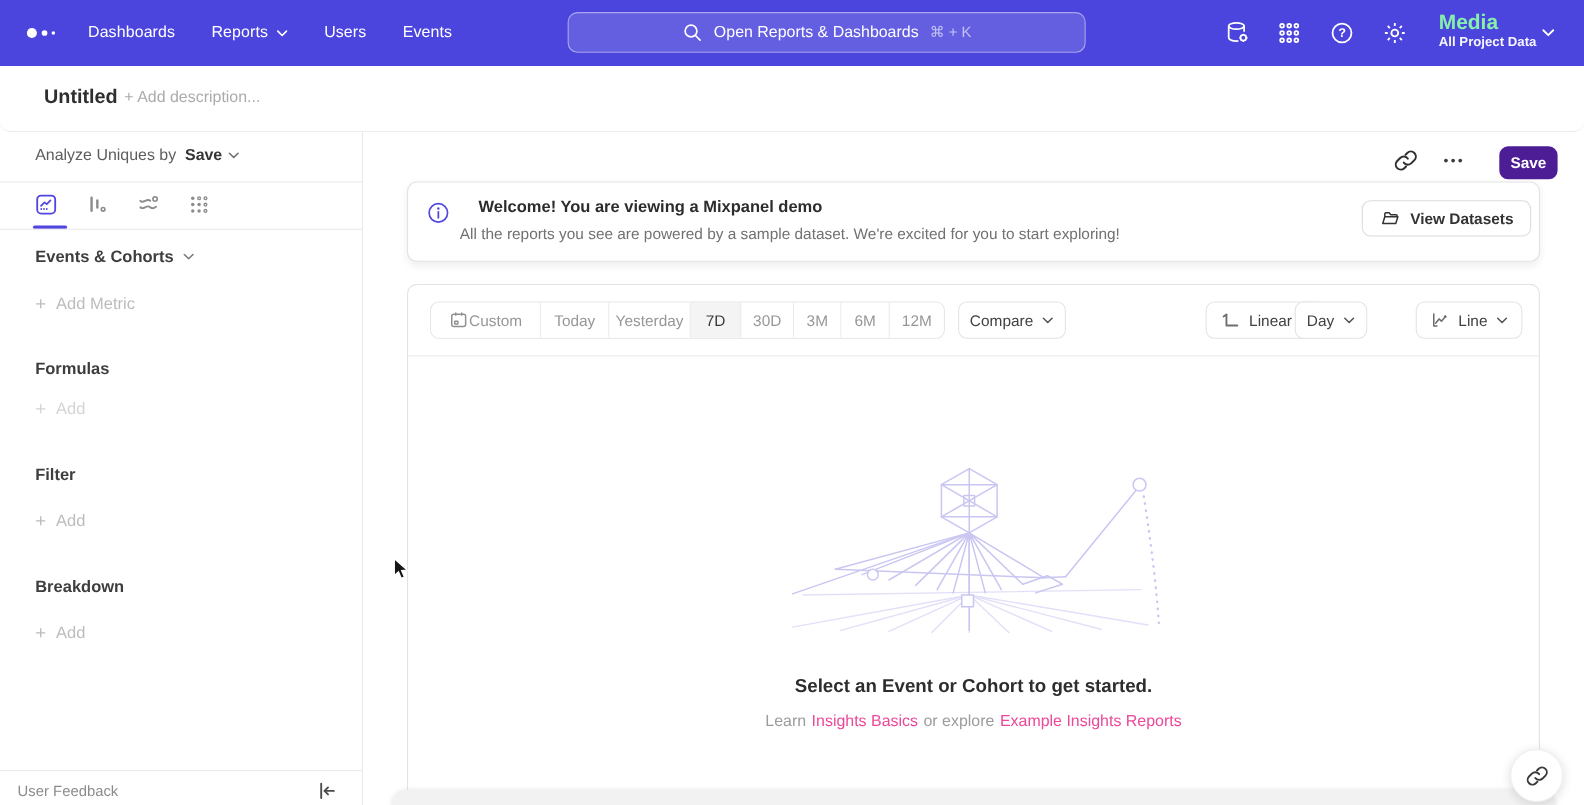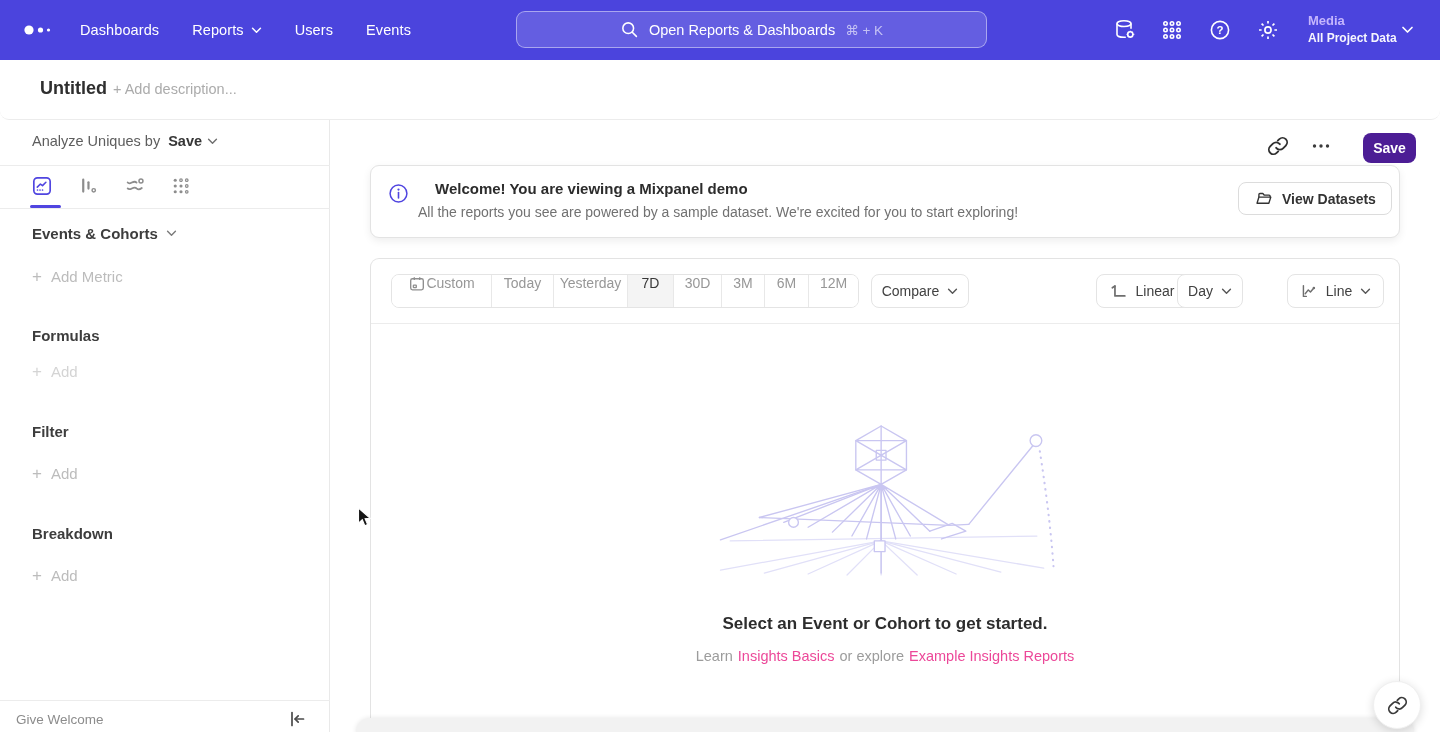--- a/index.html
+++ b/index.html
@@ -13,21 +13,21 @@
   .logo { position:absolute; left:24px; top:21px; width:34px; height:18px; cursor:pointer; }
   .nav-links { position:absolute; left:80px; top:0; height:60px; display:flex; align-items:center; gap:33px; }
   .nav-link { color:#fff; font-size:14.5px; font-weight:500; letter-spacing:.1px; display:flex; align-items:center; gap:7px; cursor:pointer; }
   .search { position:absolute; left:516px; top:11px; width:471px; height:37px; border-radius:9px;
             background:rgba(255,255,255,0.14); border:1px solid rgba(255,255,255,0.45);
             display:flex; align-items:center; justify-content:center; gap:10px; cursor:text; }
   .search-ph { color:#fff; font-size:14.5px; }
   .search-sc { color:rgba(255,255,255,0.62); font-size:13.5px; }
   .navicon { position:absolute; top:18px; width:24px; height:24px; cursor:pointer; }
   .project { position:absolute; left:1308px; top:12px; cursor:pointer; }
-  .project-name { color:#c4b5fd; font-size:13px; font-weight:700; line-height:18px; }
+  .project-name { color:#86efac; font-size:19px; font-weight:700; line-height:18px; }
   .project-scope { color:rgba(255,255,255,0.95); font-size:12px; font-weight:600; line-height:17px; }
   .proj-chevron { position:absolute; left:1401px; top:26px; color:#fff; }
 
   
   .rheader { position:absolute; left:0; top:60px; width:1440px; height:60px; background:#fff; border-bottom:1px solid #ececec;border-radius:9px; }
   .rtitle { position:absolute; left:40px; top:18px; font-size:18px; font-weight:600; color:#2f2f2f; }
   .rdesc { position:absolute; left:113px; top:21px; font-size:14.5px; color:#ababab; cursor:text; }
   .hicon { position:absolute; top:75px; width:22px; height:22px; cursor:pointer; color:#2f2f2f; }
   .save-btn { position:absolute; left:1363px; top:73px; width:53px; height:30px; background:#4c1d95; color:#fff;
               border:none; border-radius:8px; font-size:14px; font-weight:600; font-family:inherit; cursor:pointer; }
@@ -56,21 +56,21 @@
   .banner-sub { position:absolute; left:47px; top:38px; font-size:14px; color:#717171; }
   .viewds-btn { position:absolute; left:867px; top:16px; height:33px; padding:0 15px; display:flex; align-items:center; gap:9px;
                 background:#fff; border:1px solid #dcdcdc; border-radius:8px; cursor:pointer;
                 font-family:inherit; font-size:14px; font-weight:600; color:#333; }
 
   
   .panel { position:absolute; left:370px; top:258px; width:1030px; height:474px; background:#fff;
            border:1px solid #e3e3e3; border-bottom:none; border-radius:9px 9px 0 0; }
   .toolbar-div { position:absolute; left:0; top:64px; width:100%; border-top:1px solid #ececec; }
   .seg { position:absolute; left:20px; top:15px; height:34px; display:flex; border:1px solid #e4e4e4; border-radius:8px; overflow:hidden; }
-  .seg-item { display:flex; align-items:flex-start; justify-content:center; gap:0; font-size:14px; color:#979797;
+  .seg-item { display:flex; align-items:center; justify-content:center; gap:0; font-size:14px; color:#979797;
               border-right:1px solid #e8e8e8; cursor:pointer; background:#fff; }
   .seg-item:last-child { border-right:none; }
   .seg-item.sel { background:#f4f4f4; color:#383838; font-weight:500; }
   .tbtn { position:absolute; top:15px; height:34px; display:flex; align-items:center; justify-content:center; gap:8px;
           border:1px solid #e4e4e4; border-radius:8px; background:#fff; font-size:14px; font-weight:500; color:#414141; cursor:pointer; }
 
   
   .illo { position:absolute; left:330px; top:162px; width:370px; height:158px; }
   .empty-title { position:absolute; left:0; top:355px; width:100%; text-align:center; font-size:17px; font-weight:700; color:#2d2d2d; }
   .empty-sub { position:absolute; left:0; top:389px; width:100%; display:flex; justify-content:center; gap:5px; font-size:14.5px; color:#9c9c9c; }
@@ -265,21 +265,21 @@
 
     <div class="shead" style="top:405px">
       <span>Breakdown</span>
     </div>
     <div class="sadd c-dim" style="top:447px">
       <span class="plus">+</span>
       <span>Add</span>
     </div>
 
     <div class="sfooter-div"></div>
-    <span class="feedback">Give Welcome</span>
+    <span class="feedback">User Feedback</span>
     <div class="collapse">
       <svg width="20" height="20" viewBox="0 0 20 20" fill="none" stroke="#4a4a4a" stroke-width="1.7" stroke-linecap="round" stroke-linejoin="round">
         <path d="M5 3.5 V16.5"></path>
           <path d="M16.5 10 H8.2"></path>
           <path d="M11.2 6.8 L8 10 L11.2 13.2"></path>
       </svg>
     </div>
   </aside>
 
   <section class="banner">

